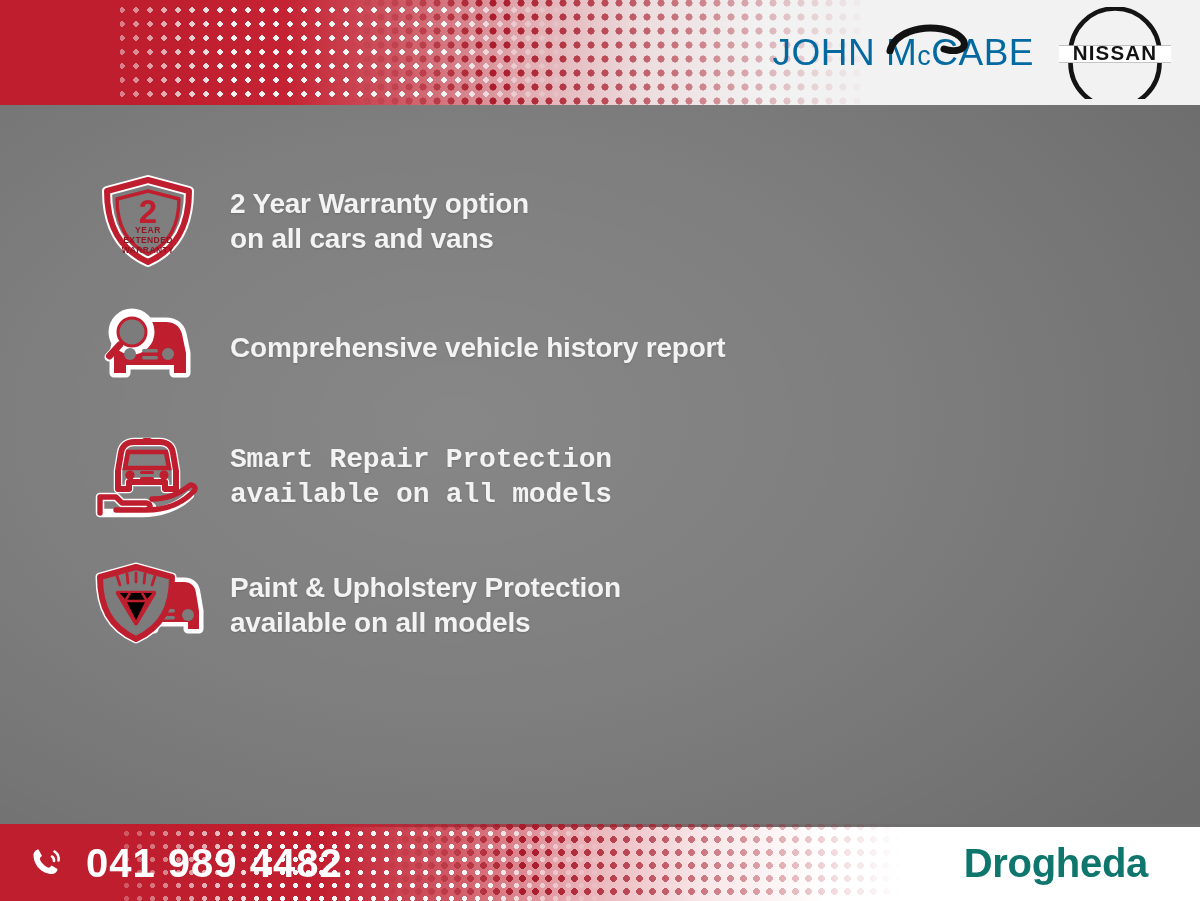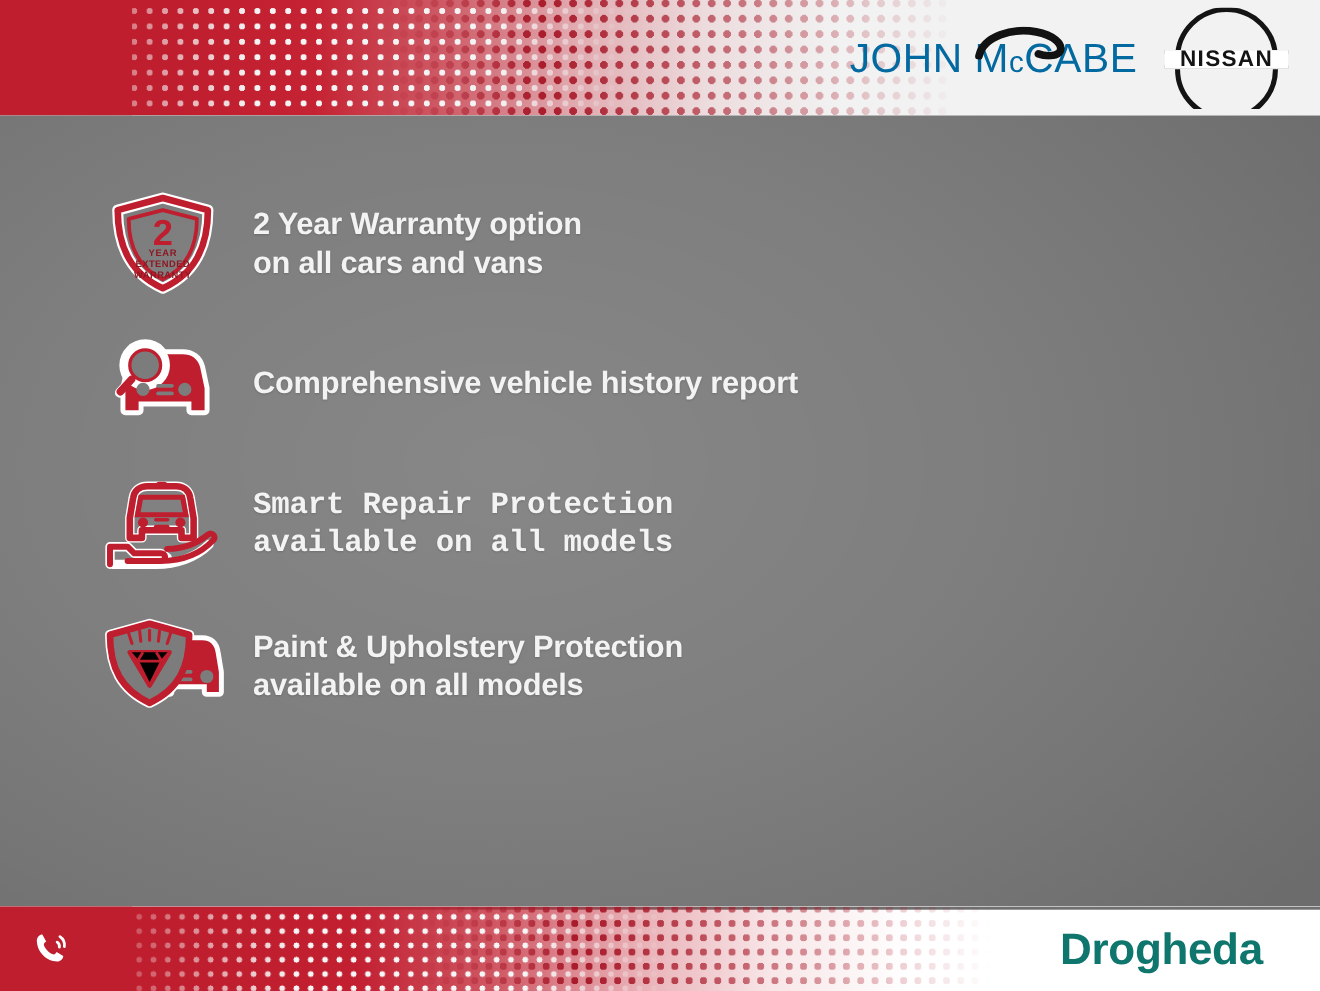--- a/index.html
+++ b/index.html
@@ -352,18 +352,19 @@
     <div class="phone-block">
       <svg class="phone-icon" viewBox="0 0 40 40">
         <path d="M10.5 6.5 C8 6.5 5.5 9 5.5 12 C5.5 22 14 31 24 31 C27 31 29.5 28.5 29.5 26
                  L23.5 22.5 C22.5 24 21.5 25 20 24.5 C17 23.5 13 19.5 12 16.5
                  C11.5 15 12.5 14 14 13 Z" fill="#ffffff"></path>
         <g fill="none" stroke="#ffffff" stroke-width="2.6" stroke-linecap="round">
           <path d="M26.5 8.5 C29.5 10.5 31 14 30.5 17.5"></path>
           <path d="M24 13.5 C25.5 14.5 26.2 16.3 26 18"></path>
         </g>
       </svg>
+      <div class="phone-number">041 989 4482</div>
     </div>
 
     <div class="location-name">Drogheda</div>
   </div>
 
 </div>
 
 </body></html>

